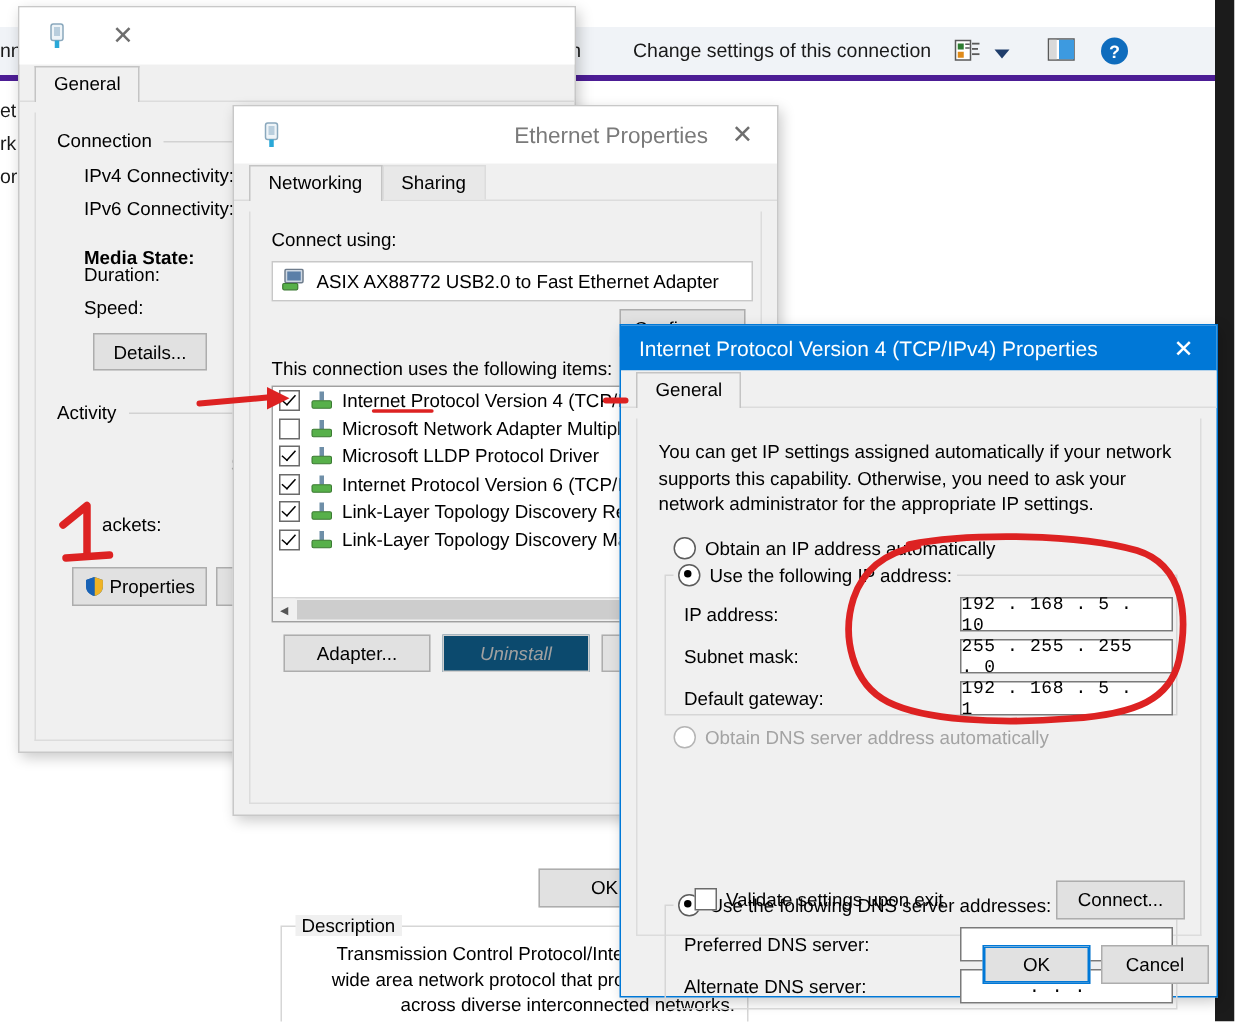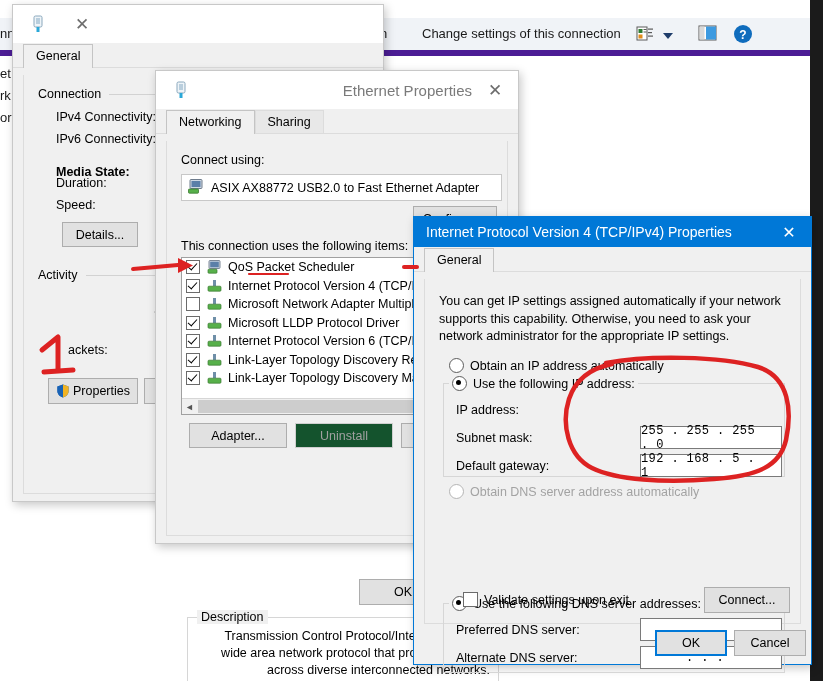--- a/index.html
+++ b/index.html
@@ -9,21 +9,21 @@
     font-family:"Liberation Sans", sans-serif;
     font-size:12px;color:#000;
     -webkit-font-smoothing:antialiased;
   }
   .abs{position:absolute;}
 
   
   #bg-window{left:0;top:0;width:823px;height:681px;background:#ffffff;}
   #bg-rightstrip{right:0;top:0;width:13px;height:681px;background:#1b1b1b;}
   #bg-toolbar{left:0;top:18px;width:810px;height:32px;background:#f0f3f7;
-              border-bottom:6px solid #4c1d95;}
+              border-bottom:4px solid #4c1d95;}
   #bg-toolbar-top{left:0;top:0;width:810px;height:18px;background:#ffffff;
               border-bottom:1px solid #e4e8ec;}
   .bg-tool-text{font-size:13px;color:#1a1a1a;line-height:32px;white-space:nowrap;}
 
   .bg-left-text{font-size:13px;color:#1a1a1a;white-space:nowrap;}
 
   
   .dlg{background:#f0f0f0;border:1px solid #c8c8c8;
        box-shadow:2px 3px 9px rgba(0,0,0,.22);}
   .dlg-title{height:38px;display:flex;align-items:center;padding:0 0 0 14px;
@@ -46,21 +46,21 @@
   .grp-line{display:flex;align-items:center;gap:8px;}
   .grp-line .gl-lab{font-size:12.5px;white-space:nowrap;}
   .grp-line .gl-rule{flex:1 1 auto;height:1px;background:#d2d2d2;}
 
   .kv{font-size:12.5px;white-space:nowrap;}
 
   
   .btn{background:#e1e1e1;border:1px solid #adadad;font-size:12.5px;color:#000;
        display:flex;align-items:center;justify-content:center;cursor:default;
        font-family:"Liberation Sans",sans-serif;}
-  .btn.disabled{color:#a0a0a0;background:#14532d;border-color:#cfcfcf;}
+  .btn.disabled{color:#a0a0a0;background:#0c4a6e;border-color:#cfcfcf;font-style:italic;}
   .btn.default{border:1px solid #0078d7;box-shadow:0 0 0 1px #0078d7 inset;background:#e1e1e1;}
 
   
   .listbox{background:#ffffff;border:1px solid #a0a0a0;overflow:hidden;position:relative;}
   .li{height:18.5px;display:flex;align-items:center;font-size:12.5px;white-space:nowrap;
       padding-left:4px;}
   .cb{width:12px;height:12px;border:1px solid #6b6b6b;background:#fff;margin-right:7px;
       flex:0 0 auto;position:relative;}
   .cb.on:after{content:"";position:absolute;left:3px;top:0px;width:4px;height:8px;
       border:solid #000;border-width:0 1.6px 1.6px 0;transform:rotate(42deg);}
@@ -244,31 +244,20 @@
 
     <div class="abs btn" style="left:246px;top:65px;width:82px;height:23px;">Configure...</div>
 
     <div class="abs kv" style="left:14px;top:98px;">This connection uses the following items:</div>
 
     <div class="abs listbox" style="left:14px;top:116px;width:313px;height:156px;">
       <div class="li">
         <span class="cb on"></span>
         <span class="li-ico">
           <svg width="15" height="14" viewBox="0 0 15 14">
-            <rect x="2" y="0.5" width="11" height="8" rx="1" fill="#cfd8e3" stroke="#6e7c8c" stroke-width="0.9"></rect>
-            <rect x="3.2" y="1.7" width="8.6" height="5.6" fill="#5b7fa8"></rect>
-            <rect x="1" y="9.2" width="9" height="4" rx="0.8" fill="#57b04a" stroke="#3b7a32" stroke-width="0.7"></rect>
-          </svg>
-        </span>
-        <span>QoS Packet Scheduler</span>
-      </div>
-      <div class="li">
-        <span class="cb on"></span>
-        <span class="li-ico">
-          <svg width="15" height="14" viewBox="0 0 15 14">
             <rect x="6" y="1" width="3" height="6" fill="#6f8fa8"></rect>
             <rect x="1" y="7.2" width="13" height="5" rx="1" fill="#57b04a" stroke="#3b7a32" stroke-width="0.7"></rect>
           </svg>
         </span>
         <span style="position:relative;">Internet Protocol Version 4 (TCP/IPv4)</span>
       </div>
       <div class="li">
         <span class="cb"></span>
         <span class="li-ico">
           <svg width="15" height="14" viewBox="0 0 15 14">
@@ -360,20 +349,21 @@
 
     <div class="abs gbox" style="left:18px;top:104px;width:340px;height:92px;">
       <span class="gb-title" style="left:5px;top:-8px;padding:0 3px;">
         <span class="rowline">
           <span class="radio on"></span>
           <span>Use the following IP address:</span>
         </span>
       </span>
 
       <div class="abs kv" style="left:12px;top:19px;">IP address:</div>
+      <div class="abs ipbox" style="left:196px;top:14px;width:128px;">192 . 168 .  5  .  10</div>
 
       <div class="abs kv" style="left:12px;top:47px;">Subnet mask:</div>
       <div class="abs ipbox" style="left:196px;top:42px;width:128px;">255 . 255 . 255 .  0</div>
 
       <div class="abs kv" style="left:12px;top:75px;">Default gateway:</div>
       <div class="abs ipbox" style="left:196px;top:70px;width:128px;">192 . 168 .  5  .  1</div>
     </div>
 
     <div class="abs rowline" style="left:24px;top:205px;">
       <span class="radio dim"></span>

